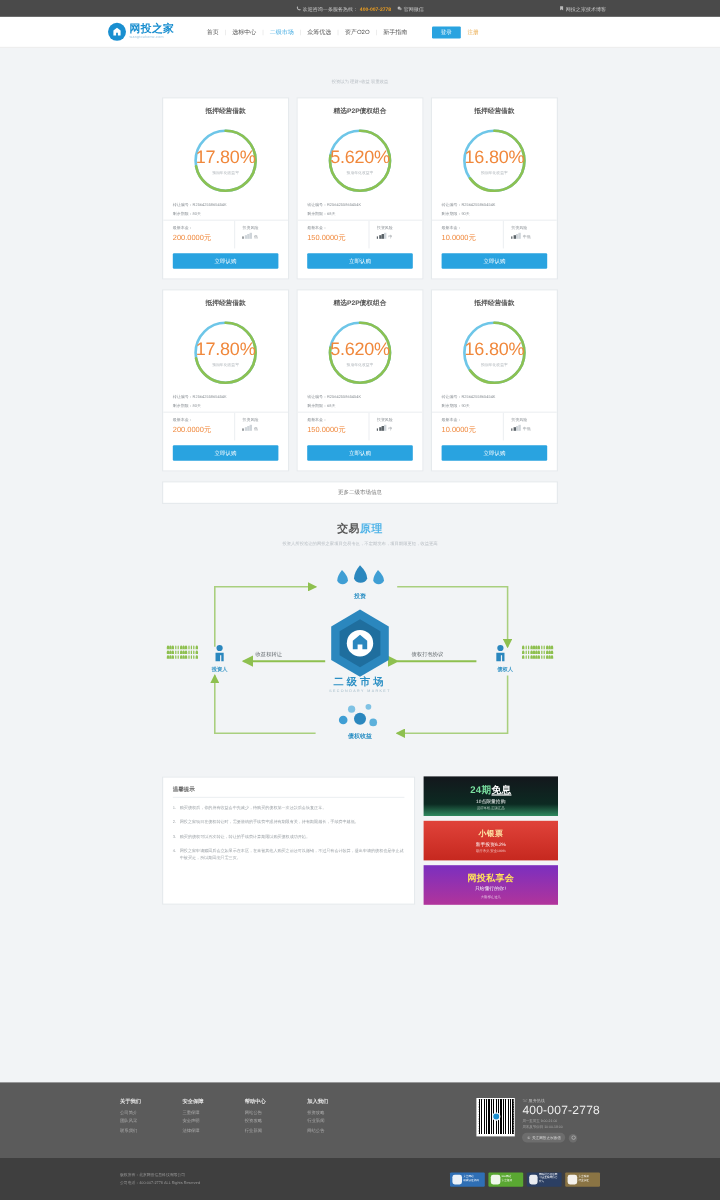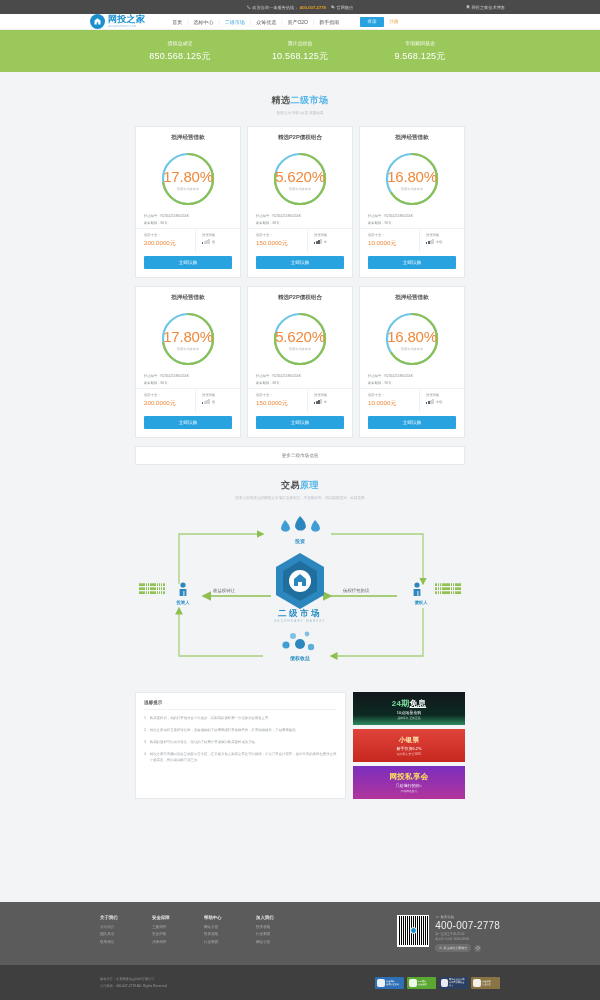--- a/index.html
+++ b/index.html
@@ -21,21 +21,21 @@
   .tb-item { display: flex; align-items: center; gap: 1.5px; }
   .tb-phone { color: #f0a020; font-weight: bold; }
   .topbar-right {
     position: absolute; right: 95px; display: flex;
     align-items: center; gap: 2px;
   }
   .mini-icon { width: 4px; height: 4px; display: inline-block; fill: #bbb; }
 
   
   .nav {
-    height: 16px; background: #fff;
+    height: 26px; background: #fff;
     display: flex; align-items: center;
     border-bottom: 1px solid #eee;
   }
   .nav-inner { width: 420px; margin: 0 auto; display: flex; align-items: center; }
   .logo { display: flex; align-items: center; gap: 3px; }
   .logo-mark {
     width: 15px; height: 15px; border-radius: 50%;
     background: #1a8fd0; display: flex; align-items: center; justify-content: center;
   }
   .logo-mark svg { width: 9px; height: 9px; }
@@ -266,39 +266,22 @@
         <a class="nav-link">新手指南</a>
       </div>
       <div class="nav-auth">
         <span class="btn-login">登录</span>
         <span class="btn-reg">注册</span>
       </div>
     </div>
   </div>
 
 
-  <div class="stats">
-    <div class="stat">
-      <div class="stat-label">债权总成交</div>
-      <div class="stat-value">850.568.125元</div>
-    </div>
-    <div class="stat">
-      <div class="stat-label">累计总收益</div>
-      <div class="stat-value">10.568.125元</div>
-    </div>
-    <div class="stat">
-      <div class="stat-label">专项赎回基金</div>
-      <div class="stat-value">9.568.125元</div>
-    </div>
-  </div>
 
   <div class="section-head">
-    <h2>
-      <span>精选</span><span class="hl">二级市场</span>
-    </h2>
     <div class="sub">投资以为 理财+收益 双重收益</div>
   </div>
 
   <div class="cards-wrap">
     <div class="cards-row">
       <div class="card">
         <div class="card-title">抵押经营借款</div>
         <div class="ring-box">
           <div class="ring">
             <svg width="58" height="58" viewBox="0 0 58 58">

